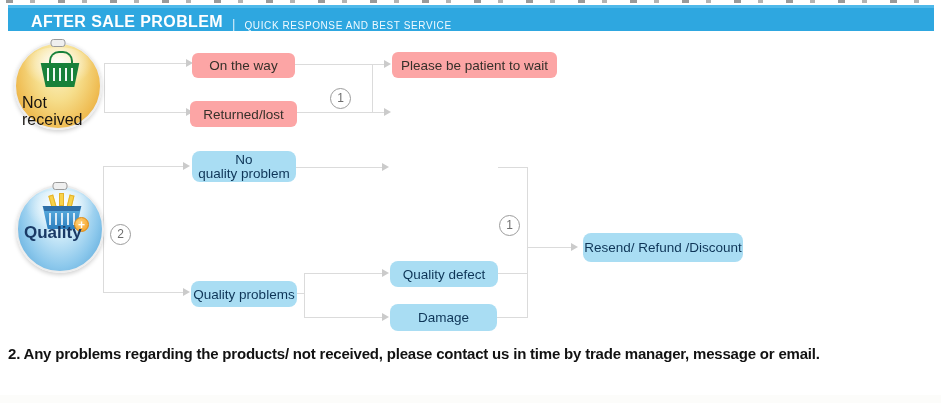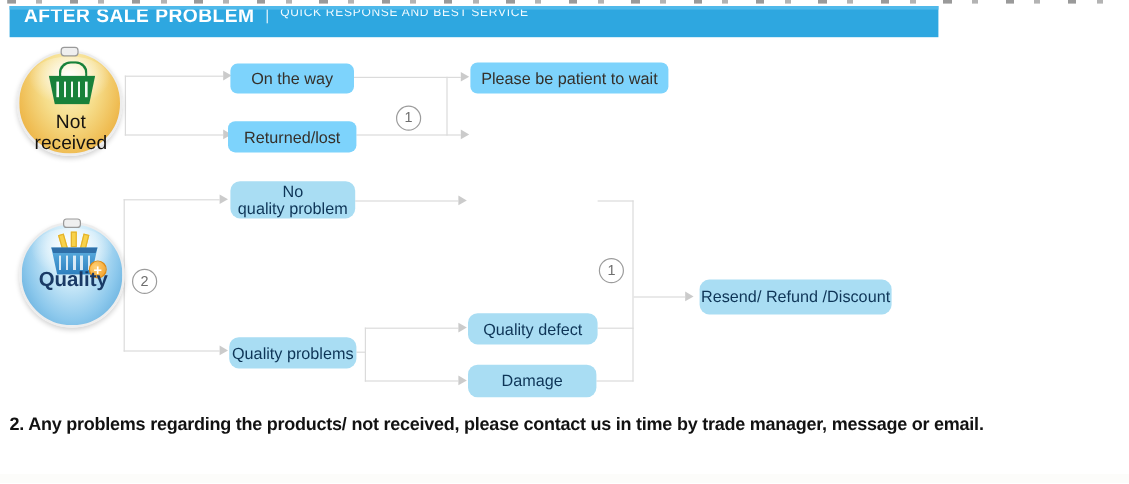--- a/index.html
+++ b/index.html
@@ -5,52 +5,52 @@
   html,body{margin:0;padding:0;background:#fff;}
   #canvas{position:relative;width:941px;height:403px;background:#fff;overflow:hidden;
           font-family:"Liberation Sans",sans-serif;}
 
   
   .top-frag{position:absolute;left:6px;top:0;width:928px;height:3px;opacity:.55;
     background:repeating-linear-gradient(90deg,rgba(25,25,25,.8) 0 7px,transparent 7px 24px,
       rgba(25,25,25,.6) 24px 29px,transparent 29px 52px);}
 
   
-  .header{position:absolute;left:8px;top:5px;width:774px;height:26px;background:#2EA7E0;
-          display:flex;align-items:flex-start;padding-left:12px;box-sizing:border-box;}
+  .header{position:absolute;left:8px;top:5px;width:926px;height:26px;background:#2EA7E0;
+          display:flex;align-items:flex-end;padding-left:23px;box-sizing:border-box;}
   .header::before{content:"";position:absolute;left:0;top:0;right:0;height:3px;background:#4FB9EA;}
   .header .title{color:#fff;font-size:16px;font-weight:bold;letter-spacing:.4px;white-space:nowrap;}
   .header .sep{color:rgba(255,255,255,.8);font-size:13px;margin:0 9px;}
   .header .subtitle{color:#F0FAFF;font-size:10px;letter-spacing:.6px;white-space:nowrap;}
 
   
   .hline{position:absolute;height:1px;background:#DBDBDB;}
   .vline{position:absolute;width:1px;background:#DBDBDB;}
   .arr{position:absolute;width:0;height:0;border-top:4px solid transparent;
        border-bottom:4px solid transparent;border-left:7px solid #CBCBCB;}
 
   
   .marker{position:absolute;width:19px;height:19px;border:1px solid #9C9C9C;border-radius:50%;
           background:#fff;color:#6E6E6E;font-size:12px;line-height:19px;text-align:center;}
 
   
   .fbox{position:absolute;display:flex;flex-direction:column;align-items:center;
         justify-content:center;text-align:center;font-size:13.5px;white-space:nowrap;}
-  .ybox{background:#7dd3fc;border-radius:6px;color:#35302A;}
+  .ybox{background:#fca5a5;border-radius:6px;color:#35302A;}
   .bbox{background:#A9DDF3;border-radius:8px;color:#0E3557;}
   .fbox .l2{line-height:14px;}
 
   
   .badge{position:absolute;width:88px;height:88px;border-radius:50%;border:2px solid #EDEDED;
          box-sizing:border-box;box-shadow:0 2px 4px rgba(0,0,0,.18);}
   .badge::before{content:"";position:absolute;left:10%;top:3%;width:80%;height:48%;
          border-radius:50%;background:radial-gradient(ellipse at 50% 40%,rgba(255,255,255,.95),rgba(255,255,255,0) 72%);}
   .badge-orange{background:radial-gradient(ellipse at 50% 28%,#FBF3C8 0%,#F6DE8C 38%,#EFBC52 72%,#E49D2E 100%);}
   .badge-blue{background:radial-gradient(ellipse at 50% 24%,#F3FBFF 0%,#C9E8F8 34%,#8CC8EC 66%,#4E9FD4 100%);}
-  .badge-label{position:absolute;left:6px;width:74px;text-align:center;}
+  .badge-label{position:absolute;left:6px;width:74px;text-align:left;}
   .badge-orange .badge-label{top:50px;font-size:16px;line-height:17px;color:#161310;}
   .badge-blue .badge-label{top:36px;font-size:17px;font-weight:bold;color:#1A3A66;}
   .clip{position:absolute;top:-5px;left:50%;transform:translateX(-50%);width:13px;height:6px;
         border:1.5px solid #9A9A9A;border-radius:3px;background:#EFEFEF;}
 
   
   .basket-g{position:absolute;left:23px;top:7px;width:42px;height:37px;}
   .basket-g .handle{position:absolute;left:10px;top:0;width:20px;height:13px;
         border:2px solid #18813A;border-bottom:none;border-radius:10px 10px 0 0;}
   .basket-g .body{position:absolute;left:0;top:12px;width:42px;height:24px;background:#18813A;

